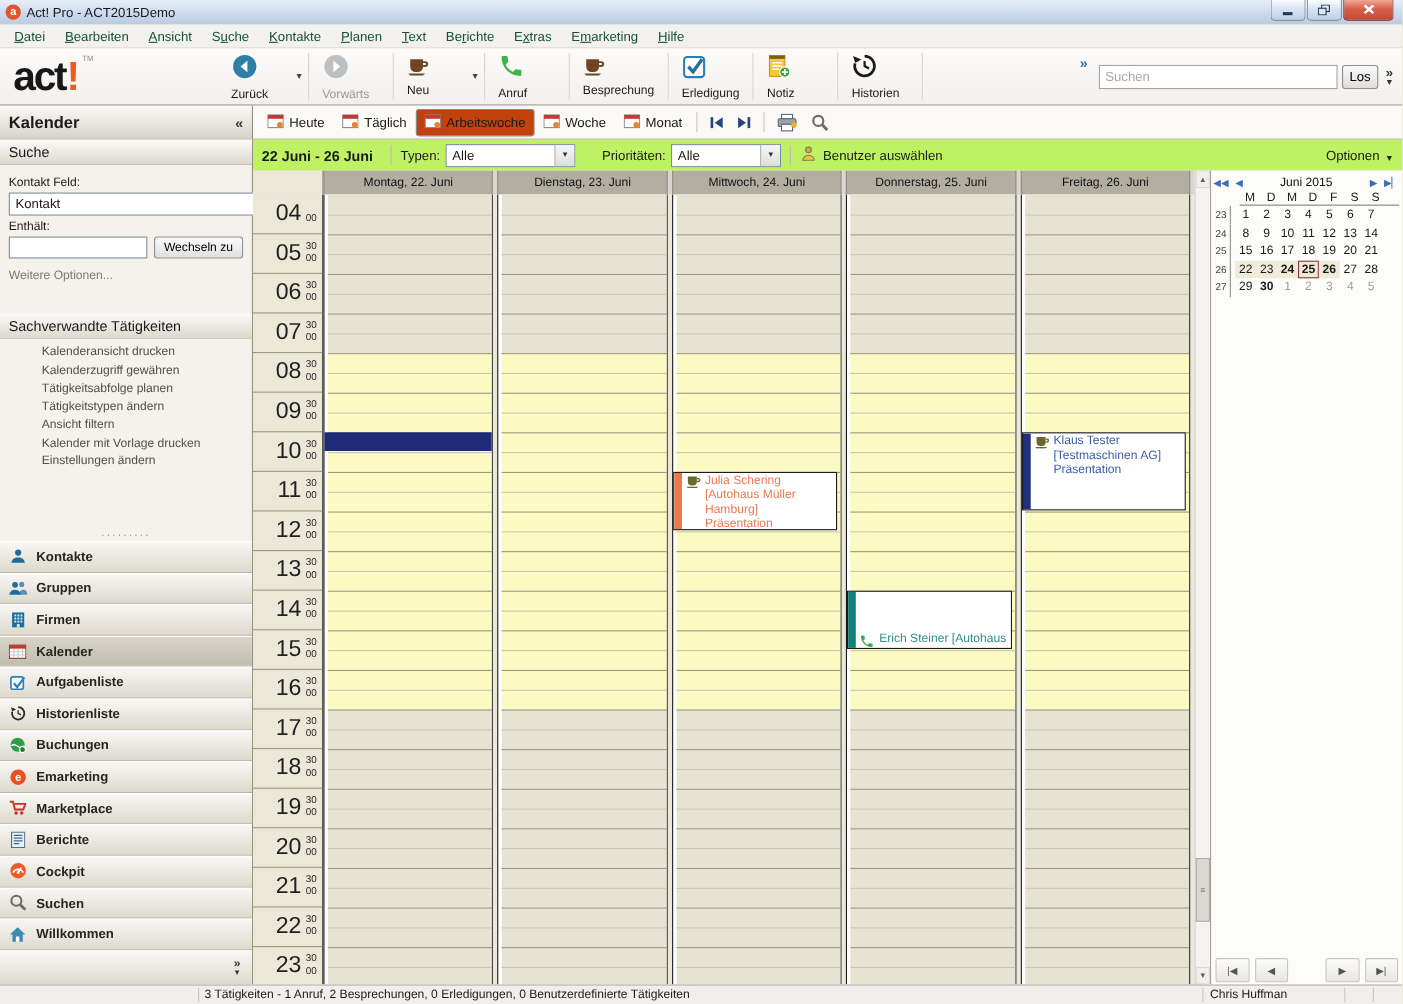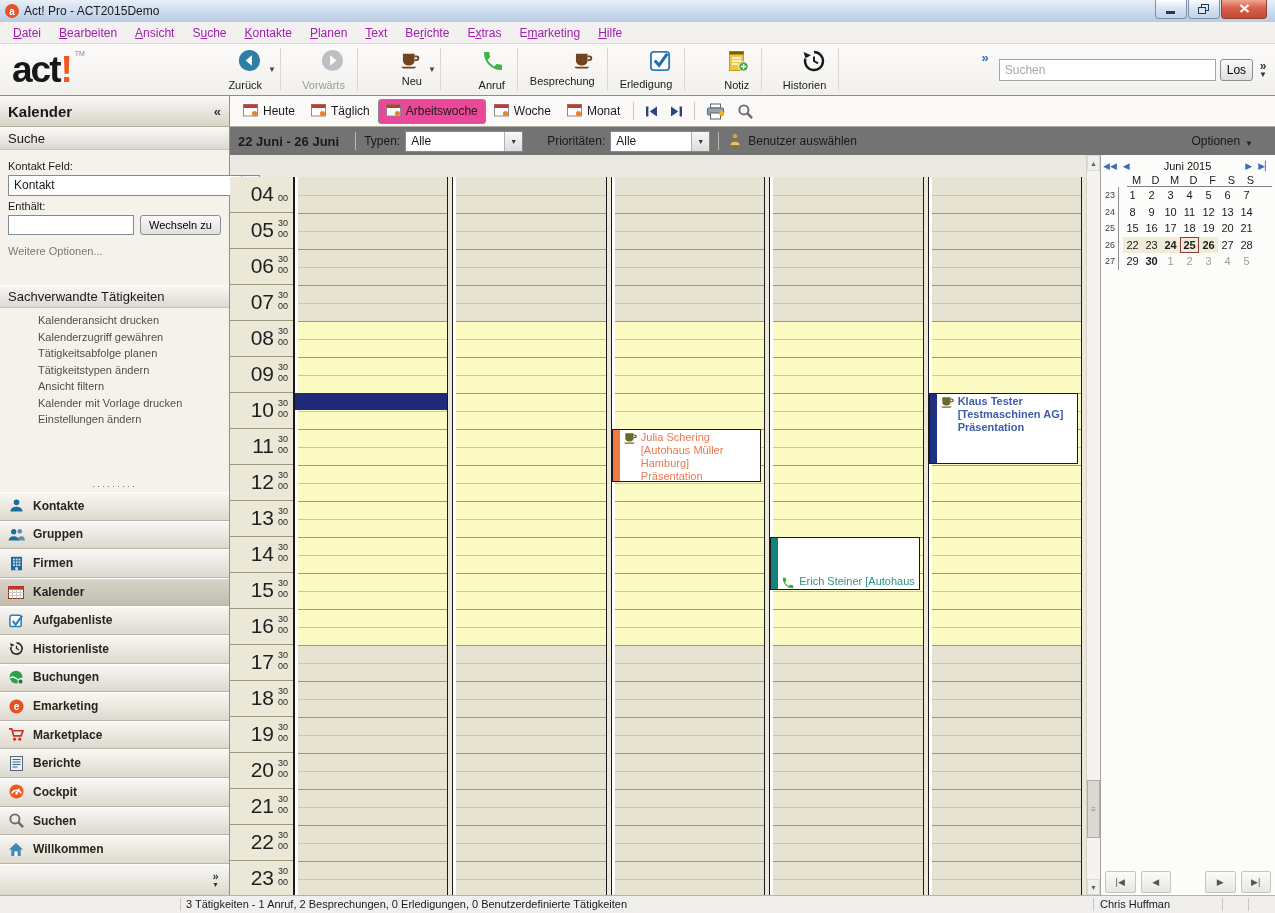--- a/index.html
+++ b/index.html
@@ -20,32 +20,32 @@
   #winbtns{position:absolute;right:8px;top:0;display:flex;gap:1px;}
   .winbtn{height:18px;border:1px solid #7E8FA8;border-top:none;border-radius:0 0 4px 4px;
     background:linear-gradient(#FDFEFF,#D9E3F2 45%,#C2D1E6);
     display:flex;align-items:center;justify-content:center;}
   .winbtn.min,.winbtn.restore{width:30px;}
   .winbtn.close{width:44px;background:linear-gradient(#F0A795,#D8604A 45%,#C24B34);border-color:#8E4433;}
 
   
   #menubar{left:0;top:22px;width:1275px;height:22px;background:#F2F1F0;
     border-bottom:1px solid #DCDAD5;display:flex;align-items:center;padding-left:4px;box-sizing:border-box;}
-  .menu-item{font-size:12px;padding:14px 9px;color:#a21caf;}
+  .menu-item{font-size:12px;padding:14px 9px;color:#14532d;}
 
   
   #toolbar{left:0;top:44px;width:1275px;height:52px;
     background:linear-gradient(#FCFBFA,#F2F0ED);border-bottom:1px solid #8F8C82;
     display:flex;align-items:stretch;box-sizing:border-box;}
   #logo{width:198px;display:flex;align-items:center;padding-left:12px;box-sizing:border-box;}
   #logo .act{font-size:37px;font-weight:bold;letter-spacing:-2px;color:#171717;}
   #logo .bang{font-size:37px;font-weight:bold;color:#F05A22;margin-left:1px;}
   #logo .tm{font-size:7px;color:#8A8A8A;margin:6px 0 0 2px;align-self:flex-start;}
   .tb-sep{width:1px;background:#DAD7D0;margin:4px 0;}
-  .tb-btn{display:flex;flex-direction:column;align-items:flex-end;justify-content:center;
+  .tb-btn{display:flex;flex-direction:column;align-items:flex-start;justify-content:center;
     gap:2px;padding:2px 12px;min-width:52px;}
   .tb-btn .tb-label{font-size:11px;color:#1a1a1a;white-space:nowrap;}
   .tb-btn.disabled .tb-label{color:#9a9a9a;}
   .tb-caret{display:flex;align-items:center;font-size:8px;color:#444;padding:0 4px 0 0;margin-left:-6px;}
   #tb-chev{color:#2E6DB4;font-weight:bold;font-size:13px;margin:6px 4px 0 auto;}
   #searchwrap{display:flex;align-items:center;gap:4px;margin:0 6px 0 6px;}
   #search-input{width:205px;height:20px;border:1px solid #A5A5A5;font-size:12px;
     padding:0 5px;color:#333;font-family:"Liberation Sans",sans-serif;background:#fff;}
   #search-input::placeholder{color:#A8A8A8;}
   #los-btn{height:22px;padding:0 6px;font-size:12px;border:1px solid #8E8E8E;border-radius:3px;
@@ -57,38 +57,38 @@
 
   
   #sidebar-header{left:0;top:96px;width:230px;height:31px;box-sizing:border-box;
     background:linear-gradient(#FAF9F7,#D8D4C9);border-bottom:1px solid #B2AEA2;border-right:1px solid #94917F;
     display:flex;align-items:center;padding:0 8px;}
   #sidebar-header .t{font-size:15px;font-weight:bold;flex:1;}
   #sidebar-header .coll{font-size:13px;font-weight:bold;color:#333;}
   #viewbar{left:230px;top:96px;width:1045px;height:31px;box-sizing:border-box;background:#FAF9F7;
     border-bottom:1px solid #B2AEA2;display:flex;align-items:center;padding-left:5px;}
   .viewbtn{display:flex;align-items:center;gap:5px;padding:3px 7px;font-size:12px;border:1px solid transparent;}
-  .viewbtn.pressed{border:1px solid #8A8A8A;border-radius:3px;background:#ec4899;}
+  .viewbtn.pressed{border:1px solid #8A8A8A;border-radius:3px;background:#c2410c;}
   .vsep{width:1px;height:18px;background:#C9C6BC;margin:0 5px;}
   .icbtn{padding:3px 6px;display:flex;align-items:center;}
 
   
-  #filterrow{left:230px;top:127px;width:1045px;height:28px;box-sizing:border-box;background:#737373;
+  #filterrow{left:230px;top:127px;width:1045px;height:28px;box-sizing:border-box;background:#bef264;
     display:flex;align-items:center;padding:0 8px;}
   #date-range{font-size:13px;font-weight:bold;margin-right:8px;}
   .frsep{width:1px;height:18px;background:#BDBAB0;margin:0 8px;}
   .flabel{font-size:12px;margin-right:5px;}
   .combo{height:21px;background:#fff;border:1px solid #7F8C98;display:flex;align-items:stretch;box-sizing:border-box;}
   .combo .val{font-size:12px;padding:2px 5px;flex:1;white-space:nowrap;overflow:hidden;}
   .combo .arr{width:17px;border-left:1px solid #A8B2BC;background:linear-gradient(#F7F7F7,#DDDDDD);
     display:flex;align-items:center;justify-content:center;font-size:7px;color:#333;}
   #combo-types{width:118px;margin-right:24px;}
   #combo-prio{width:100px;}
   #user-select{display:flex;align-items:center;gap:5px;font-size:12px;}
-  #options-btn{margin-left:auto;margin-right:14px;font-size:12px;display:flex;align-items:flex-end;gap:5px;}
+  #options-btn{margin-left:auto;font-size:12px;display:flex;align-items:flex-end;gap:5px;}
   #options-btn .ar{font-size:8px;color:#222;}
 
   
   #sidebar{left:0;top:127px;width:230px;height:768px;box-sizing:border-box;background:#F4F2EA;
     border-right:1px solid #94917F;display:flex;flex-direction:column;}
   .side-sec-h{height:23px;flex:0 0 23px;box-sizing:border-box;
     background:linear-gradient(#FBFAF8,#DDD9CF);border-bottom:1px solid #C6C2B6;
     font-size:13px;display:flex;align-items:center;padding-left:8px;}
   #side-form{flex:0 0 135px;padding:6px 8px;box-sizing:border-box;font-size:11px;}
   #side-form .lbl{margin:4px 0 3px;}
@@ -589,20 +589,28 @@
     </div>
   <div id="side-bottom">
     <span class="cfg">
         <span class="c1">»</span>
         <span class="c2">▼</span>
       </span>
   </div>
 </div>
 
 <div class="abs" id="main">
+  <div id="day-header">
+    <div id="dh-corner"></div>
+  <div class="dh-cell">Montag, 22. Juni</div>
+      <div class="dh-cell">Dienstag, 23. Juni</div>
+      <div class="dh-cell">Mittwoch, 24. Juni</div>
+      <div class="dh-cell">Donnerstag, 25. Juni</div>
+      <div class="dh-cell">Freitag, 26. Juni</div>
+    </div>
   <div id="grid">
     <div id="gutter">
         <div class="hourblock">
           <span class="hnum">04</span>
           <span class="mins">
             <span>00</span>
             <span>30</span>
           </span>
         </div>
         <div class="hourblock">
@@ -969,21 +977,21 @@
             <div class="cell nonwork half"></div>
             <div class="cell nonwork hh"></div>
             <div class="cell nonwork half"></div>
             <div class="cell nonwork hh"></div>
             <div class="cell nonwork half"></div>
             <div class="cell nonwork hh"></div>
             <div class="cell nonwork half"></div>
           </div>
           <div class="event" style="top: 216px; height: 71px;">
             <div class="event-bar" style="background: rgb(32, 48, 126);"></div>
-            <div class="event-body" style="color: rgb(62, 93, 168); font-weight: bold;"><span class="ev-ic"><svg width="16" height="12" viewBox="0 0 24 19">
+            <div class="event-body" style="color: rgb(62, 93, 168);"><span class="ev-ic"><svg width="16" height="12" viewBox="0 0 24 19">
                   <path d="M3 2h13v7.5A5.5 5.5 0 0 1 10.5 15H8.5A5.5 5.5 0 0 1 3 9.5z" fill="#6C682B"></path>
                   <path d="M16 4h2.2a3 3 0 0 1 0 6H16V8h2a1 1 0 0 0 0-2h-2z" fill="#6C682B"></path>
                   <path d="M1 16.5h17l-2 2H3z" fill="#6C682B"></path>
                 </svg></span>Klaus Tester<br>[Testmaschinen AG]<br>Präsentation</div>
           </div>
         </div>
       </div>
   </div>
 </div>
 

